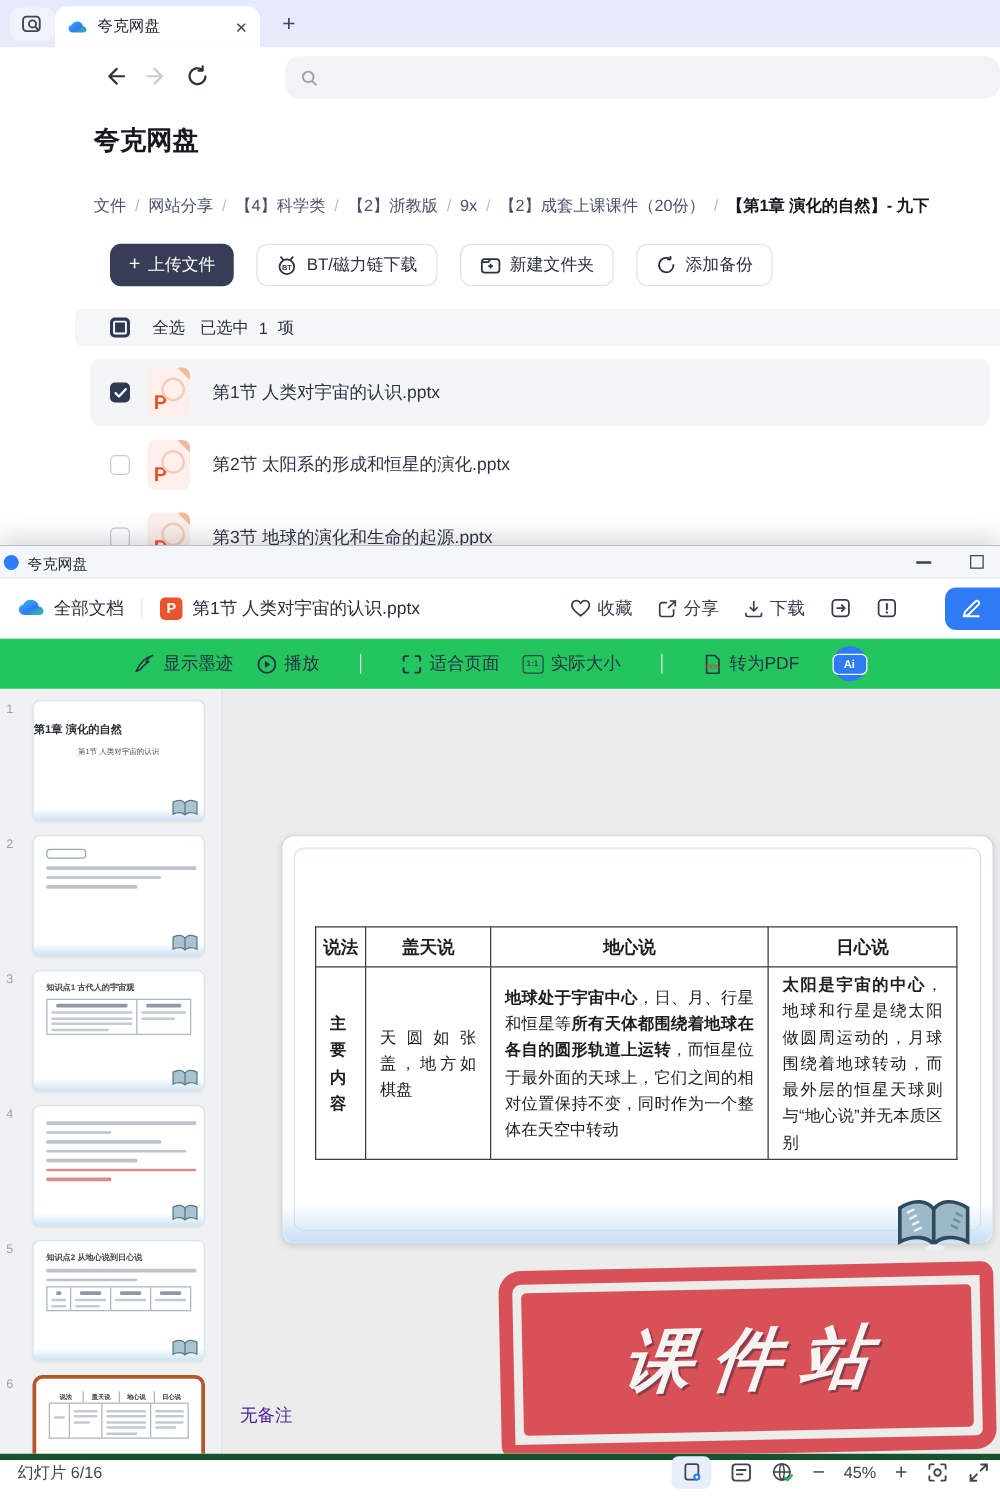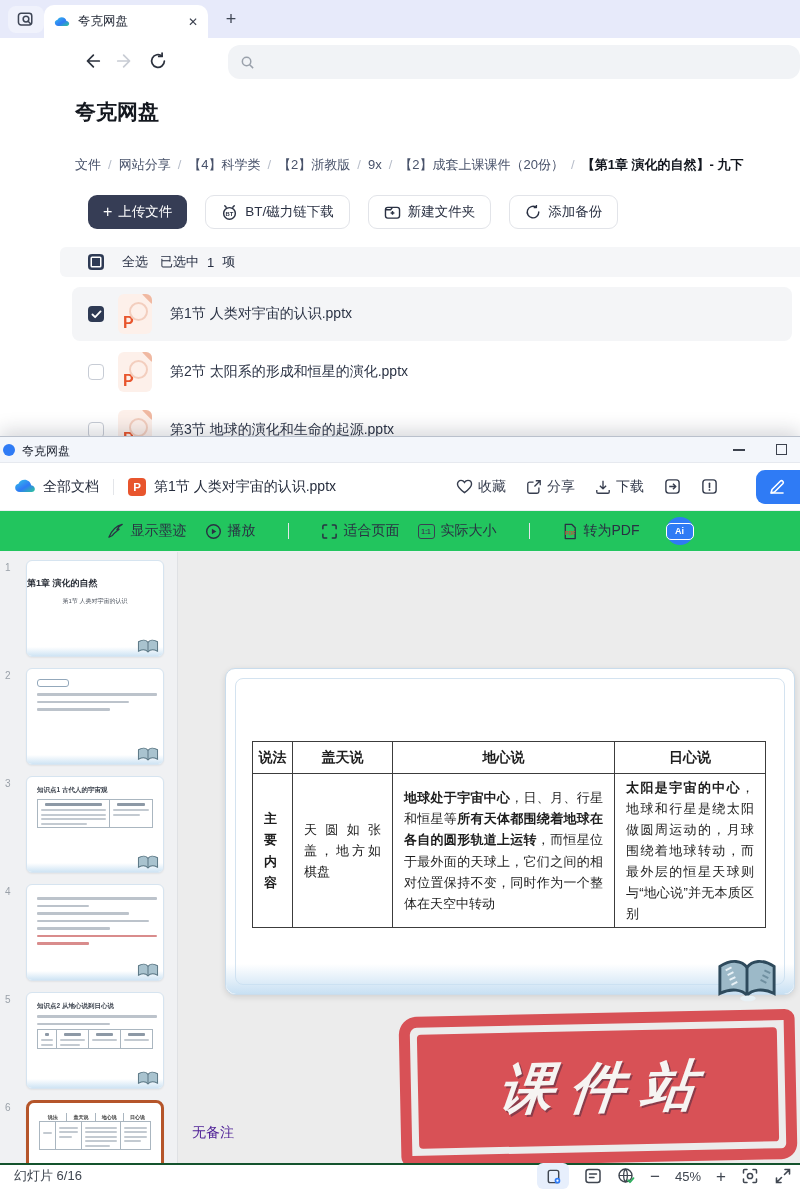--- a/index.html
+++ b/index.html
@@ -98,21 +98,21 @@
   .slide-table .hd td { font-size:14px; font-weight:bold; text-align:center; height:32px; padding:0; }
   .slide-table .c1 { text-align:center; font-weight:bold; vertical-align:middle; }
   .slide-table .c2 { text-align:justify; vertical-align:middle; line-height:1.65; }
   .slide-table .body-cell { text-align:justify; vertical-align:middle; line-height:1.62; height:154px; }
 
   .stamp { position:absolute; left:400px; top:461px; width:396px; height:150px; border:11px solid #d85156; border-radius:18px 10px 16px 10px; padding:7px; transform:rotate(-1.2deg); }
   .stamp-fill { width:100%; height:100%; background:#d85156; border-radius:4px; display:flex; align-items:center; justify-content:center; }
   .stamp-text { color:#f6f4f2; font-size:55px; font-weight:bold; font-style:italic; letter-spacing:16px; transform:skewX(-7deg); padding-left:14px; white-space:nowrap; text-shadow:2px 2px 0 rgba(45,35,60,.45); }
   .no-notes { position:absolute; left:192px; top:572px; font-size:14px; color:#4c1d95; }
 
-  .statusbar { position:absolute; left:0; bottom:0; width:100%; height:37px; background:#fff; border-top:2px solid #14532d; display:flex; align-items:center; padding:0 8px 13px 14px; z-index:5; }
+  .statusbar { position:absolute; left:0; bottom:0; width:100%; height:37px; background:#fff; border-top:5px solid #14532d; display:flex; align-items:center; padding:0 8px 13px 14px; z-index:5; }
   .sb-left { font-size:13px; color:#3f4650; }
   .sb-right { margin-left:auto; display:flex; align-items:center; gap:15px; }
   .sb-pill { width:32px; height:26px; background:#e7effc; border-radius:6px; display:flex; align-items:center; justify-content:center; }
   .sb-zoom { font-size:13px; color:#3f4650; }
   .sb-btn { font-size:17px; color:#3f4650; cursor:pointer; line-height:1; }
 </style>
 </head>
 <body>
 
 <div class="browser">

